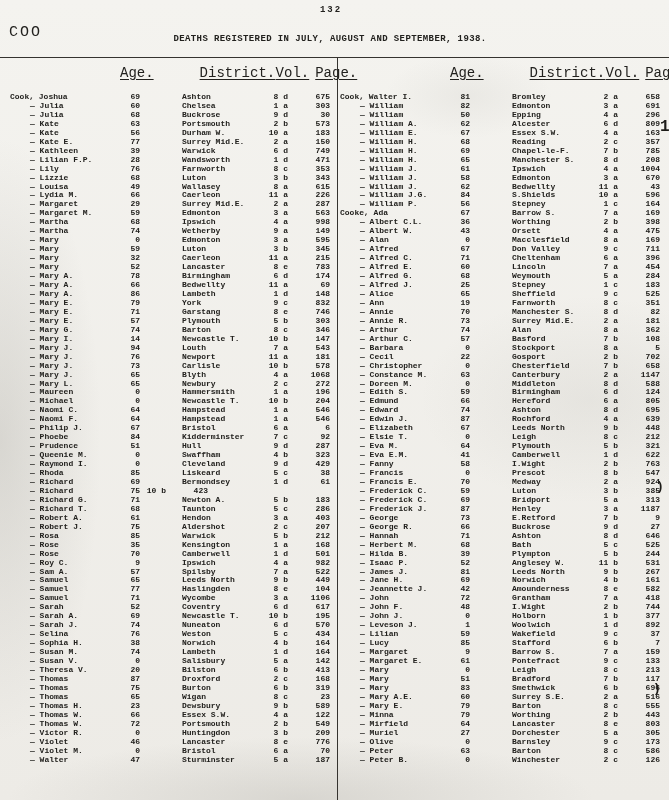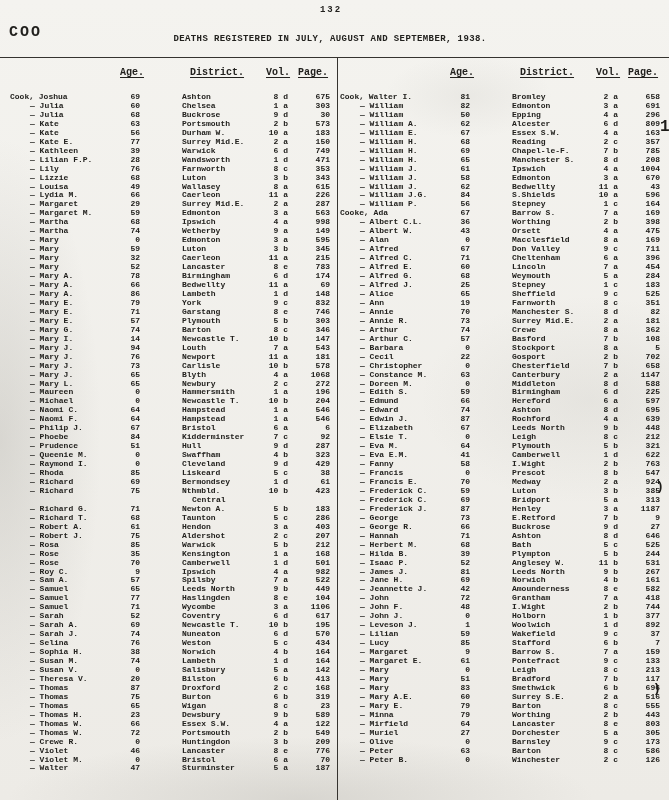--- a/index.html
+++ b/index.html
@@ -11,27 +11,27 @@
     background:
       radial-gradient(ellipse 260px 160px at 88% 50%, rgba(150,148,140,0.12), transparent 65%),
       radial-gradient(ellipse 140px 420px at 0% 55%, rgba(130,128,120,0.22), transparent 72%),
       radial-gradient(ellipse 420px 90px at 45% 100%, rgba(140,138,130,0.22), transparent 70%),
       radial-gradient(ellipse 120px 60px at 70% 12%, rgba(150,148,140,0.10), transparent 70%),
       linear-gradient(#f4f3ef,#edebe6);
   }
   .txt{font-weight:bold}
   #page-num{position:absolute;top:5px;left:0;width:662px;text-align:center;
     font-size:9px;font-weight:bold;letter-spacing:2px}
-  #section-code{position:absolute;top:24px;left:9px;font-size:15px;font-weight:bold;letter-spacing:2px}
+  #section-code{position:absolute;top:24px;left:9px;font-size:15px;font-weight:normal;letter-spacing:2px}
   #title{position:absolute;top:34px;left:30px;width:600px;text-align:center;
     font-size:9px;font-weight:bold;letter-spacing:0.4px;white-space:nowrap}
   #top-rule{position:absolute;left:0;top:57px;width:669px;height:1px;background:#35332f}
   #divider{position:absolute;left:337px;top:58px;width:1px;height:742px;background:#35332f}
 
-  .hdr-row{position:absolute;top:68px;display:flex;font-size:10px;font-weight:bold;line-height:10px}
+  .hdr-row{position:absolute;top:68px;display:flex;font-size:14px;font-weight:normal;line-height:10px}
   #hdr-left{left:8px;width:324px}
   #hdr-right{left:338px;width:324px}
   .h{white-space:pre}
   .h-name{flex:0 0 112px}
   .h-age{flex:0 0 20px;text-align:right}
   .h-dist{flex:0 0 122px;padding-left:46px}
   .h-vol{flex:0 0 26px;text-align:left}
   .h-page{flex:0 0 36px;text-align:left;margin-left:6px}
   .h u, .h span{text-decoration:underline;text-underline-offset:1.5px}
 
@@ -119,21 +119,21 @@
       <div class="row ditto"><span class="c c-name">— Michael</span><span class="c c-age">0</span><span class="c c-dist">Newcastle T.</span><span class="c c-vol">10 b</span><span class="c c-page">204</span></div>
       <div class="row ditto"><span class="c c-name">— Naomi C.</span><span class="c c-age">64</span><span class="c c-dist">Hampstead</span><span class="c c-vol">1 a</span><span class="c c-page">546</span></div>
       <div class="row ditto"><span class="c c-name">— Naomi F.</span><span class="c c-age">64</span><span class="c c-dist">Hampstead</span><span class="c c-vol">1 a</span><span class="c c-page">546</span></div>
       <div class="row ditto"><span class="c c-name">— Philip J.</span><span class="c c-age">67</span><span class="c c-dist">Bristol</span><span class="c c-vol">6 a</span><span class="c c-page">6</span></div>
       <div class="row ditto"><span class="c c-name">— Phoebe</span><span class="c c-age">84</span><span class="c c-dist">Kidderminster</span><span class="c c-vol">7 c</span><span class="c c-page">92</span></div>
       <div class="row ditto"><span class="c c-name">— Prudence</span><span class="c c-age">51</span><span class="c c-dist">Hull</span><span class="c c-vol">9 d</span><span class="c c-page">287</span></div>
       <div class="row ditto"><span class="c c-name">— Queenie M.</span><span class="c c-age">0</span><span class="c c-dist">Swaffham</span><span class="c c-vol">4 b</span><span class="c c-page">323</span></div>
       <div class="row ditto"><span class="c c-name">— Raymond I.</span><span class="c c-age">0</span><span class="c c-dist">Cleveland</span><span class="c c-vol">9 d</span><span class="c c-page">429</span></div>
       <div class="row ditto"><span class="c c-name">— Rhoda</span><span class="c c-age">85</span><span class="c c-dist">Liskeard</span><span class="c c-vol">5 c</span><span class="c c-page">38</span></div>
       <div class="row ditto"><span class="c c-name">— Richard</span><span class="c c-age">69</span><span class="c c-dist">Bermondsey</span><span class="c c-vol">1 d</span><span class="c c-page">61</span></div>
-      <div class="row ditto"><span class="c c-name">— Richard</span><span class="c c-age">75</span><span class="c c-dist"><div>Nthmbld.</div><div class="dist2">Central</div></span><span class="c c-vol">10 b</span><span class="c c-page">423</span></div>
+      <div class="row ditto"><span class="c c-name">— Richard</span><span class="c c-age">75</span><span class="c c-vol">10 b</span><span class="c c-page">423</span></div>
       <div class="row ditto"><span class="c c-name">— Richard G.</span><span class="c c-age">71</span><span class="c c-dist">Newton A.</span><span class="c c-vol">5 b</span><span class="c c-page">183</span></div>
       <div class="row ditto"><span class="c c-name">— Richard T.</span><span class="c c-age">68</span><span class="c c-dist">Taunton</span><span class="c c-vol">5 c</span><span class="c c-page">286</span></div>
       <div class="row ditto"><span class="c c-name">— Robert A.</span><span class="c c-age">61</span><span class="c c-dist">Hendon</span><span class="c c-vol">3 a</span><span class="c c-page">403</span></div>
       <div class="row ditto"><span class="c c-name">— Robert J.</span><span class="c c-age">75</span><span class="c c-dist">Aldershot</span><span class="c c-vol">2 c</span><span class="c c-page">207</span></div>
       <div class="row ditto"><span class="c c-name">— Rosa</span><span class="c c-age">85</span><span class="c c-dist">Warwick</span><span class="c c-vol">5 b</span><span class="c c-page">212</span></div>
       <div class="row ditto"><span class="c c-name">— Rose</span><span class="c c-age">35</span><span class="c c-dist">Kensington</span><span class="c c-vol">1 a</span><span class="c c-page">168</span></div>
       <div class="row ditto"><span class="c c-name">— Rose</span><span class="c c-age">70</span><span class="c c-dist">Camberwell</span><span class="c c-vol">1 d</span><span class="c c-page">501</span></div>
       <div class="row ditto"><span class="c c-name">— Roy C.</span><span class="c c-age">9</span><span class="c c-dist">Ipswich</span><span class="c c-vol">4 a</span><span class="c c-page">982</span></div>
       <div class="row ditto"><span class="c c-name">— Sam A.</span><span class="c c-age">57</span><span class="c c-dist">Spilsby</span><span class="c c-vol">7 a</span><span class="c c-page">522</span></div>
       <div class="row ditto"><span class="c c-name">— Samuel</span><span class="c c-age">65</span><span class="c c-dist">Leeds North</span><span class="c c-vol">9 b</span><span class="c c-page">449</span></div>
@@ -146,21 +146,21 @@
       <div class="row ditto"><span class="c c-name">— Sophia H.</span><span class="c c-age">38</span><span class="c c-dist">Norwich</span><span class="c c-vol">4 b</span><span class="c c-page">164</span></div>
       <div class="row ditto"><span class="c c-name">— Susan M.</span><span class="c c-age">74</span><span class="c c-dist">Lambeth</span><span class="c c-vol">1 d</span><span class="c c-page">164</span></div>
       <div class="row ditto"><span class="c c-name">— Susan V.</span><span class="c c-age">0</span><span class="c c-dist">Salisbury</span><span class="c c-vol">5 a</span><span class="c c-page">142</span></div>
       <div class="row ditto"><span class="c c-name">— Theresa V.</span><span class="c c-age">20</span><span class="c c-dist">Bilston</span><span class="c c-vol">6 b</span><span class="c c-page">413</span></div>
       <div class="row ditto"><span class="c c-name">— Thomas</span><span class="c c-age">87</span><span class="c c-dist">Droxford</span><span class="c c-vol">2 c</span><span class="c c-page">168</span></div>
       <div class="row ditto"><span class="c c-name">— Thomas</span><span class="c c-age">75</span><span class="c c-dist">Burton</span><span class="c c-vol">6 b</span><span class="c c-page">319</span></div>
       <div class="row ditto"><span class="c c-name">— Thomas</span><span class="c c-age">65</span><span class="c c-dist">Wigan</span><span class="c c-vol">8 c</span><span class="c c-page">23</span></div>
       <div class="row ditto"><span class="c c-name">— Thomas H.</span><span class="c c-age">23</span><span class="c c-dist">Dewsbury</span><span class="c c-vol">9 b</span><span class="c c-page">589</span></div>
       <div class="row ditto"><span class="c c-name">— Thomas W.</span><span class="c c-age">66</span><span class="c c-dist">Essex S.W.</span><span class="c c-vol">4 a</span><span class="c c-page">122</span></div>
       <div class="row ditto"><span class="c c-name">— Thomas W.</span><span class="c c-age">72</span><span class="c c-dist">Portsmouth</span><span class="c c-vol">2 b</span><span class="c c-page">549</span></div>
-      <div class="row ditto"><span class="c c-name">— Crewe R.</span><span class="c c-age">0</span><span class="c c-dist">Huntingdon</span><span class="c c-vol">3 b</span><span class="c c-page">209</span></div>
+      <div class="row ditto"><span class="c c-name">— Victor R.</span><span class="c c-age">0</span><span class="c c-dist">Huntingdon</span><span class="c c-vol">3 b</span><span class="c c-page">209</span></div>
       <div class="row ditto"><span class="c c-name">— Violet</span><span class="c c-age">46</span><span class="c c-dist">Lancaster</span><span class="c c-vol">8 e</span><span class="c c-page">776</span></div>
       <div class="row ditto"><span class="c c-name">— Violet M.</span><span class="c c-age">0</span><span class="c c-dist">Bristol</span><span class="c c-vol">6 a</span><span class="c c-page">70</span></div>
       <div class="row ditto"><span class="c c-name">— Walter</span><span class="c c-age">47</span><span class="c c-dist">Sturminster</span><span class="c c-vol">5 a</span><span class="c c-page">187</span></div>
     </div>
   <div class="col" id="col-right">
       <div class="row"><span class="c c-name">Cook, Walter I.</span><span class="c c-age">81</span><span class="c c-dist">Bromley</span><span class="c c-vol">2 a</span><span class="c c-page">658</span></div>
       <div class="row ditto"><span class="c c-name">— William</span><span class="c c-age">82</span><span class="c c-dist">Edmonton</span><span class="c c-vol">3 a</span><span class="c c-page">691</span></div>
       <div class="row ditto"><span class="c c-name">— William</span><span class="c c-age">50</span><span class="c c-dist">Epping</span><span class="c c-vol">4 a</span><span class="c c-page">296</span></div>
       <div class="row ditto"><span class="c c-name">— William A.</span><span class="c c-age">62</span><span class="c c-dist">Alcester</span><span class="c c-vol">6 d</span><span class="c c-page">809</span></div>
       <div class="row ditto"><span class="c c-name">— William E.</span><span class="c c-age">67</span><span class="c c-dist">Essex S.W.</span><span class="c c-vol">4 a</span><span class="c c-page">163</span></div>
@@ -178,29 +178,29 @@
       <div class="row ditto"><span class="c c-name">— Alan</span><span class="c c-age">0</span><span class="c c-dist">Macclesfield</span><span class="c c-vol">8 a</span><span class="c c-page">169</span></div>
       <div class="row ditto"><span class="c c-name">— Alfred</span><span class="c c-age">67</span><span class="c c-dist">Don Valley</span><span class="c c-vol">9 c</span><span class="c c-page">711</span></div>
       <div class="row ditto"><span class="c c-name">— Alfred C.</span><span class="c c-age">71</span><span class="c c-dist">Cheltenham</span><span class="c c-vol">6 a</span><span class="c c-page">396</span></div>
       <div class="row ditto"><span class="c c-name">— Alfred E.</span><span class="c c-age">60</span><span class="c c-dist">Lincoln</span><span class="c c-vol">7 a</span><span class="c c-page">454</span></div>
       <div class="row ditto"><span class="c c-name">— Alfred G.</span><span class="c c-age">68</span><span class="c c-dist">Weymouth</span><span class="c c-vol">5 a</span><span class="c c-page">284</span></div>
       <div class="row ditto"><span class="c c-name">— Alfred J.</span><span class="c c-age">25</span><span class="c c-dist">Stepney</span><span class="c c-vol">1 c</span><span class="c c-page">183</span></div>
       <div class="row ditto"><span class="c c-name">— Alice</span><span class="c c-age">65</span><span class="c c-dist">Sheffield</span><span class="c c-vol">9 c</span><span class="c c-page">525</span></div>
       <div class="row ditto"><span class="c c-name">— Ann</span><span class="c c-age">19</span><span class="c c-dist">Farnworth</span><span class="c c-vol">8 c</span><span class="c c-page">351</span></div>
       <div class="row ditto"><span class="c c-name">— Annie</span><span class="c c-age">70</span><span class="c c-dist">Manchester S.</span><span class="c c-vol">8 d</span><span class="c c-page">82</span></div>
       <div class="row ditto"><span class="c c-name">— Annie R.</span><span class="c c-age">73</span><span class="c c-dist">Surrey Mid.E.</span><span class="c c-vol">2 a</span><span class="c c-page">181</span></div>
-      <div class="row ditto"><span class="c c-name">— Arthur</span><span class="c c-age">74</span><span class="c c-dist">Crewe</span><span class="c c-vol">8 a</span><span class="c c-page">362</span></div>
+      <div class="row ditto"><span class="c c-name">— Arthur</span><span class="c c-age">74</span><span class="c c-dist">Alan</span><span class="c c-vol">8 a</span><span class="c c-page">362</span></div>
       <div class="row ditto"><span class="c c-name">— Arthur C.</span><span class="c c-age">57</span><span class="c c-dist">Basford</span><span class="c c-vol">7 b</span><span class="c c-page">108</span></div>
       <div class="row ditto"><span class="c c-name">— Barbara</span><span class="c c-age">0</span><span class="c c-dist">Stockport</span><span class="c c-vol">8 a</span><span class="c c-page">5</span></div>
       <div class="row ditto"><span class="c c-name">— Cecil</span><span class="c c-age">22</span><span class="c c-dist">Gosport</span><span class="c c-vol">2 b</span><span class="c c-page">702</span></div>
       <div class="row ditto"><span class="c c-name">— Christopher</span><span class="c c-age">0</span><span class="c c-dist">Chesterfield</span><span class="c c-vol">7 b</span><span class="c c-page">658</span></div>
       <div class="row ditto"><span class="c c-name">— Constance M.</span><span class="c c-age">63</span><span class="c c-dist">Canterbury</span><span class="c c-vol">2 a</span><span class="c c-page">1147</span></div>
       <div class="row ditto"><span class="c c-name">— Doreen M.</span><span class="c c-age">0</span><span class="c c-dist">Middleton</span><span class="c c-vol">8 d</span><span class="c c-page">588</span></div>
-      <div class="row ditto"><span class="c c-name">— Edith S.</span><span class="c c-age">59</span><span class="c c-dist">Birmingham</span><span class="c c-vol">6 d</span><span class="c c-page">225</span></div>
-      <div class="row ditto"><span class="c c-name">— Edmund</span><span class="c c-age">66</span><span class="c c-dist">Hereford</span><span class="c c-vol">6 a</span><span class="c c-page">597</span></div>
+      <div class="row ditto"><span class="c c-name">— Edith S.</span><span class="c c-age">59</span><span class="c c-dist">Birmingham</span><span class="c c-vol">6 d</span><span class="c c-page">124</span></div>
+      <div class="row ditto"><span class="c c-name">— Edmund</span><span class="c c-age">66</span><span class="c c-dist">Hereford</span><span class="c c-vol">6 a</span><span class="c c-page">805</span></div>
       <div class="row ditto"><span class="c c-name">— Edward</span><span class="c c-age">74</span><span class="c c-dist">Ashton</span><span class="c c-vol">8 d</span><span class="c c-page">695</span></div>
       <div class="row ditto"><span class="c c-name">— Edwin J.</span><span class="c c-age">87</span><span class="c c-dist">Rochford</span><span class="c c-vol">4 a</span><span class="c c-page">639</span></div>
       <div class="row ditto"><span class="c c-name">— Elizabeth</span><span class="c c-age">67</span><span class="c c-dist">Leeds North</span><span class="c c-vol">9 b</span><span class="c c-page">448</span></div>
       <div class="row ditto"><span class="c c-name">— Elsie T.</span><span class="c c-age">0</span><span class="c c-dist">Leigh</span><span class="c c-vol">8 c</span><span class="c c-page">212</span></div>
       <div class="row ditto"><span class="c c-name">— Eva M.</span><span class="c c-age">64</span><span class="c c-dist">Plymouth</span><span class="c c-vol">5 b</span><span class="c c-page">321</span></div>
       <div class="row ditto"><span class="c c-name">— Eva E.M.</span><span class="c c-age">41</span><span class="c c-dist">Camberwell</span><span class="c c-vol">1 d</span><span class="c c-page">622</span></div>
       <div class="row ditto"><span class="c c-name">— Fanny</span><span class="c c-age">58</span><span class="c c-dist">I.Wight</span><span class="c c-vol">2 b</span><span class="c c-page">763</span></div>
       <div class="row ditto"><span class="c c-name">— Francis</span><span class="c c-age">0</span><span class="c c-dist">Prescot</span><span class="c c-vol">8 b</span><span class="c c-page">547</span></div>
       <div class="row ditto"><span class="c c-name">— Francis E.</span><span class="c c-age">70</span><span class="c c-dist">Medway</span><span class="c c-vol">2 a</span><span class="c c-page">924</span></div>
       <div class="row ditto"><span class="c c-name">— Frederick C.</span><span class="c c-age">59</span><span class="c c-dist">Luton</span><span class="c c-vol">3 b</span><span class="c c-page">385</span></div>

